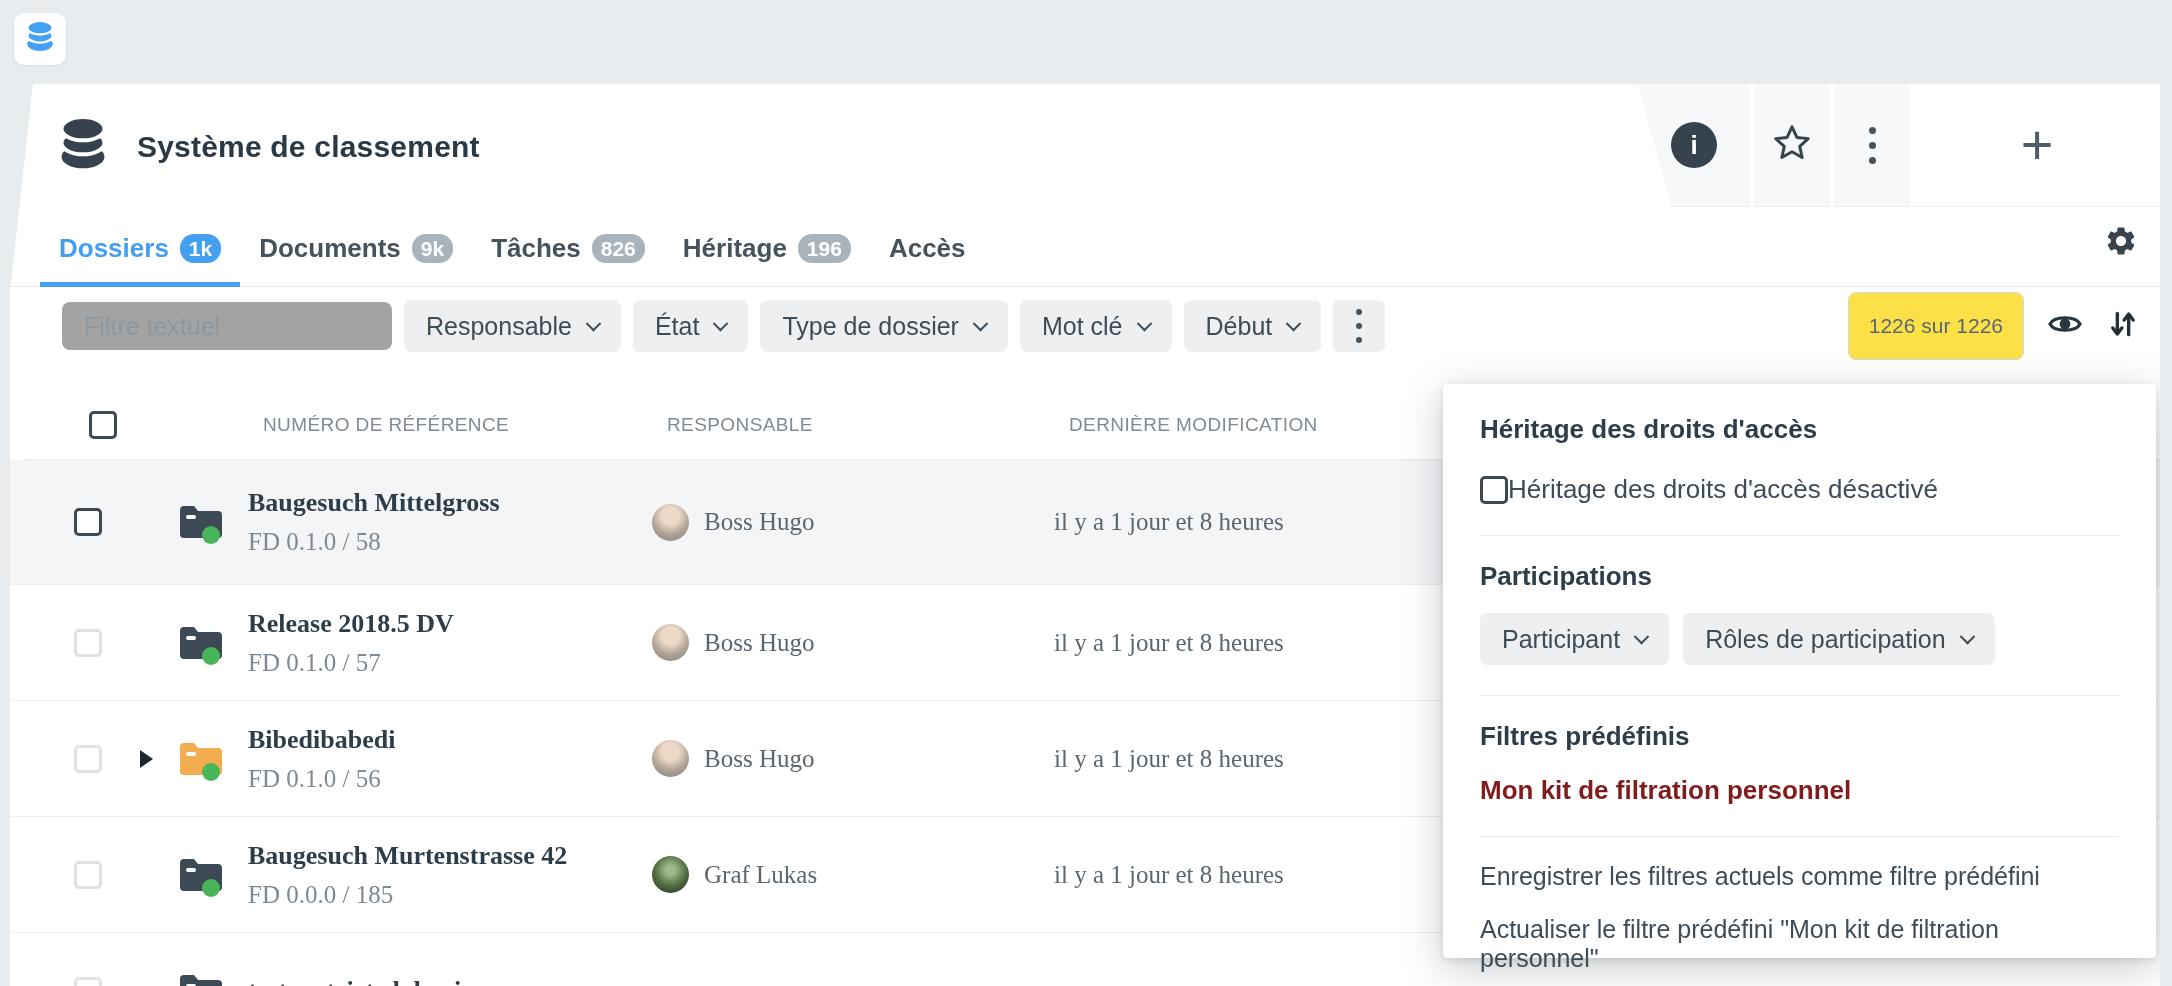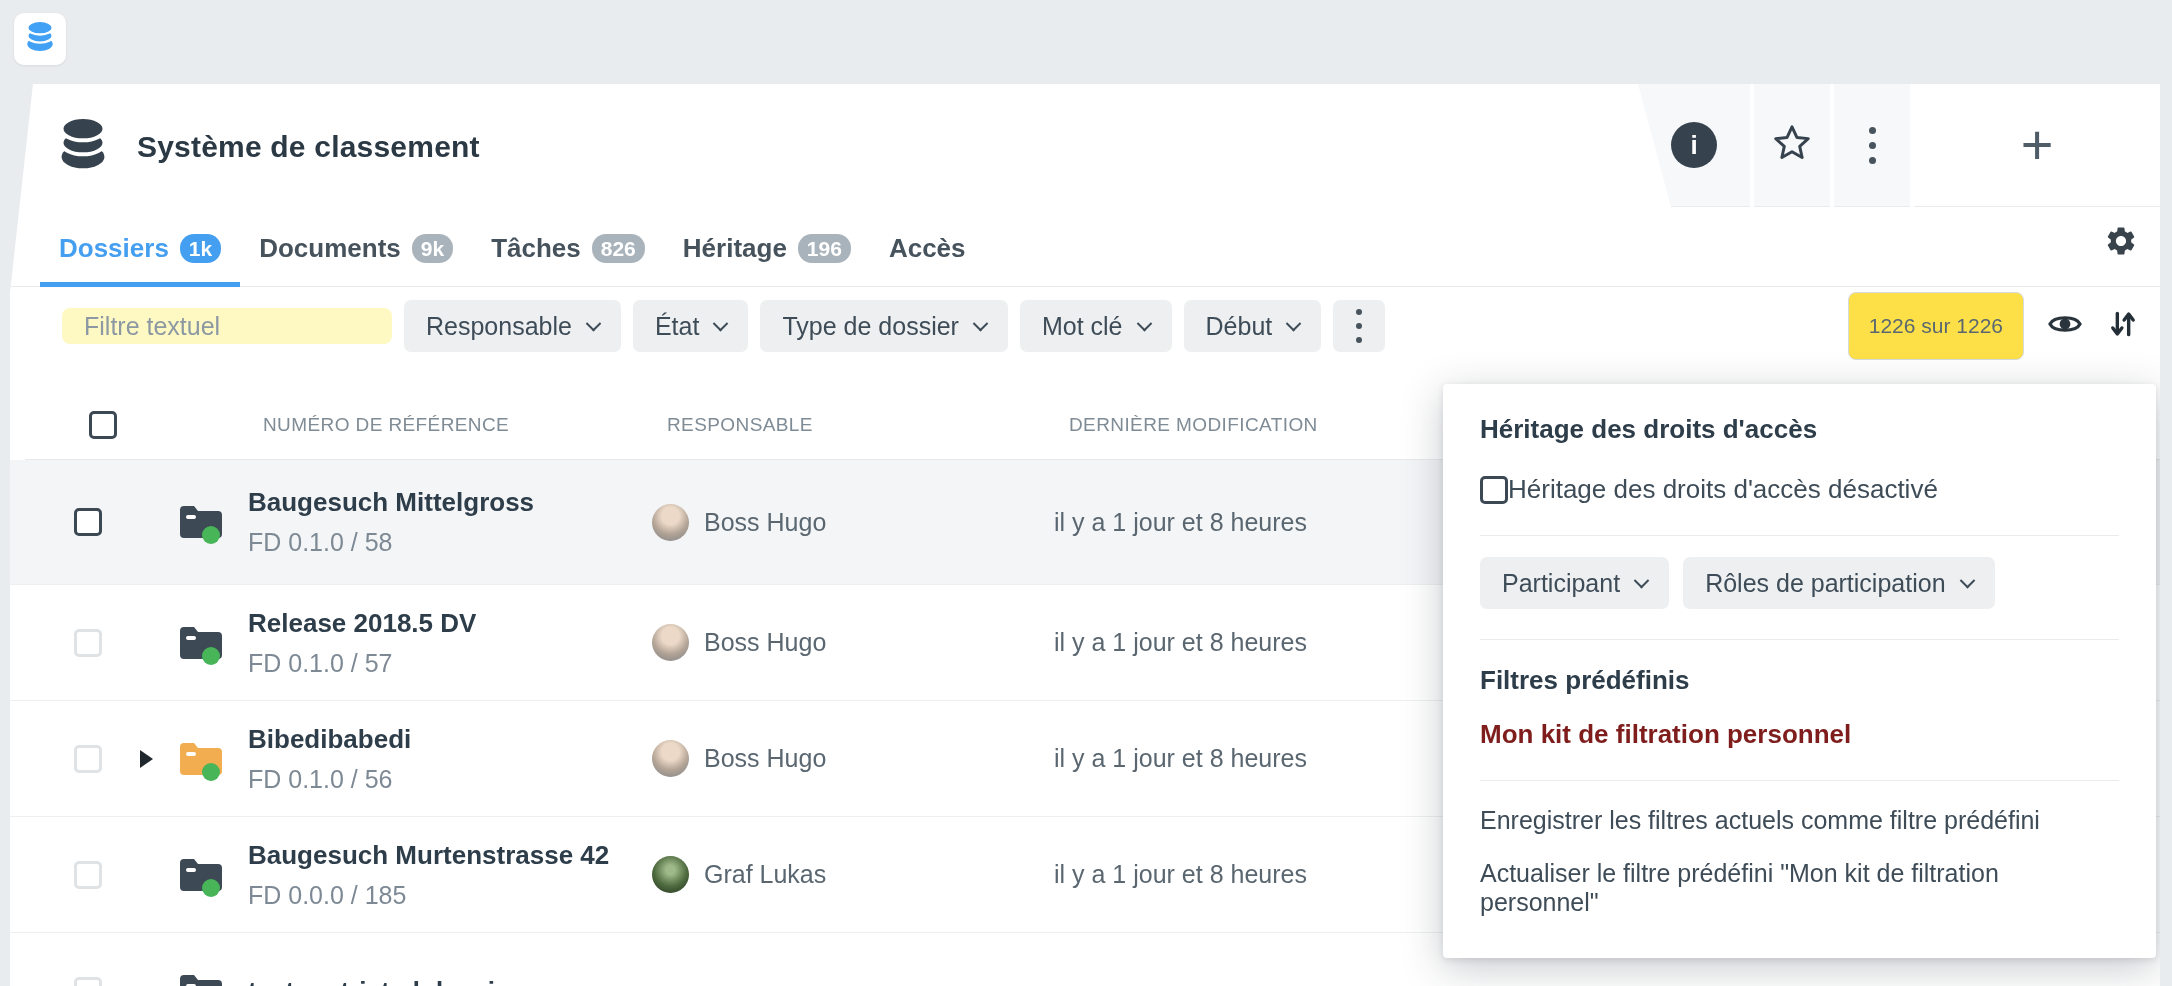--- a/index.html
+++ b/index.html
@@ -46,40 +46,40 @@
     font-size:26px; font-weight:600; color:#46525c; cursor:pointer; }
   .tab .badge { font-size:21px; font-weight:700; color:#fff; background:#a9b3bb;
     border-radius:14px; padding:4px 9px; line-height:1; }
   .tab.active { color:#459ff0; }
   .tab.active .badge { background:#459ff0; }
   .tab.active::after { content:""; position:absolute; left:0; right:0; bottom:-1px; height:5px; background:#459ff0; }
   .gear-wrap { position:absolute; right:22px; top:140px; cursor:pointer; }
   
   .filterrow { position:absolute; left:0; top:216px; width:100%; height:52px;
     display:flex; align-items:center; padding-left:52px; gap:12px; }
-  .txt-filter { width:330px; height:36px; background:#fef9c3; border:none; border-radius:8px;
+  .txt-filter { width:330px; height:48px; background:#a3a3a3; border:none; border-radius:8px;
     font-size:25px; padding:0 22px; color:#3e4c58; font-family:"Liberation Sans",sans-serif; outline:none; }
   .txt-filter::placeholder { color:#8c98a2; }
   .drop-btn { height:52px; background:#edeff1; border-radius:7px; display:flex; align-items:center;
     gap:16px; padding:0 22px; font-size:25px; color:#3e4c58; cursor:pointer; white-space:nowrap; }
   .chev { width:11px; height:11px; border-right:2.6px solid #3e4c58; border-bottom:2.6px solid #3e4c58;
     transform:rotate(45deg) translate(-2px,-2px); }
   .more-btn { width:52px; height:52px; background:#edeff1; border-radius:7px;
     display:flex; align-items:center; justify-content:center; cursor:pointer; }
   .more-btn .kebab i { width:6px; height:6px; }
   .filter-right { position:absolute; right:20px; top:216px; height:52px; display:flex; align-items:center; gap:22px; }
   .count-box { border:1px solid #d6dadd; border-radius:8px; padding:21px 20px; font-size:21px; color:#5a6771; background:#fde047; }
   .icon-btn { display:flex; align-items:center; cursor:pointer; }
   
   .table { position:absolute; left:0; top:306px; width:100%; }
   .trow, .thead { display:grid; grid-template-columns:70px 36px 78px 394px 404px 1fr;
     align-items:center; padding-left:54px; }
   .thead { height:70px; border-bottom:1px solid #e7eaed;margin-left:15px; }
   .th { font-size:19px; color:#7f8b95; letter-spacing:.4px; font-weight:500; }
-  .trow { height:116px; border-bottom:1px solid #edeff1; }
+  .trow { height:116px; border-bottom:1px solid #edeff1;font-family:Liberation Serif, serif; }
   .trow.hl { background:#f4f5f7; height:125px; }
   .cb { width:28px; height:28px; border:3px solid #3c4954; border-radius:5px; margin-left:10px; background:#fff; cursor:pointer; }
   .cb.light { border-color:#dfe3e6; }
   .expander { width:0; height:0; border-top:9px solid transparent; border-bottom:9px solid transparent;
     border-left:13px solid #20282e; margin-left:6px; cursor:pointer; }
   .folder-wrap { position:relative; width:46px; height:42px; margin-left:8px; cursor:pointer; }
   .dot { position:absolute; left:24px; top:25px; width:18px; height:18px; border-radius:50%; background:#47b558; }
   .cell-title .t1 { font-size:26px; font-weight:700; color:#2e3d4a; cursor:pointer; }
   .cell-title .t2 { font-size:25px; color:#7d8994; margin-top:10px; }
   .cell-resp { padding-left:10px; display:flex; align-items:center; gap:15px; font-size:25px; color:#5a6771; }
@@ -378,20 +378,21 @@
   </div>
 
   <div class="panel">
     <h3 class="p-h1">Héritage des droits d'accès</h3>
     <div class="cb-row">
       <div class="cb"></div>
       <span class="cb-label">Héritage des droits d'accès désactivé</span>
     </div>
     <div class="p-div"></div>
 
+    <h3 class="p-h2">Participations</h3>
     <div class="p-btns">
       <div class="drop-btn">
         <span>Participant</span>
         <span class="chev"></span>
       </div>
       <div class="drop-btn">
         <span>Rôles de participation</span>
         <span class="chev"></span>
       </div>
     </div>

